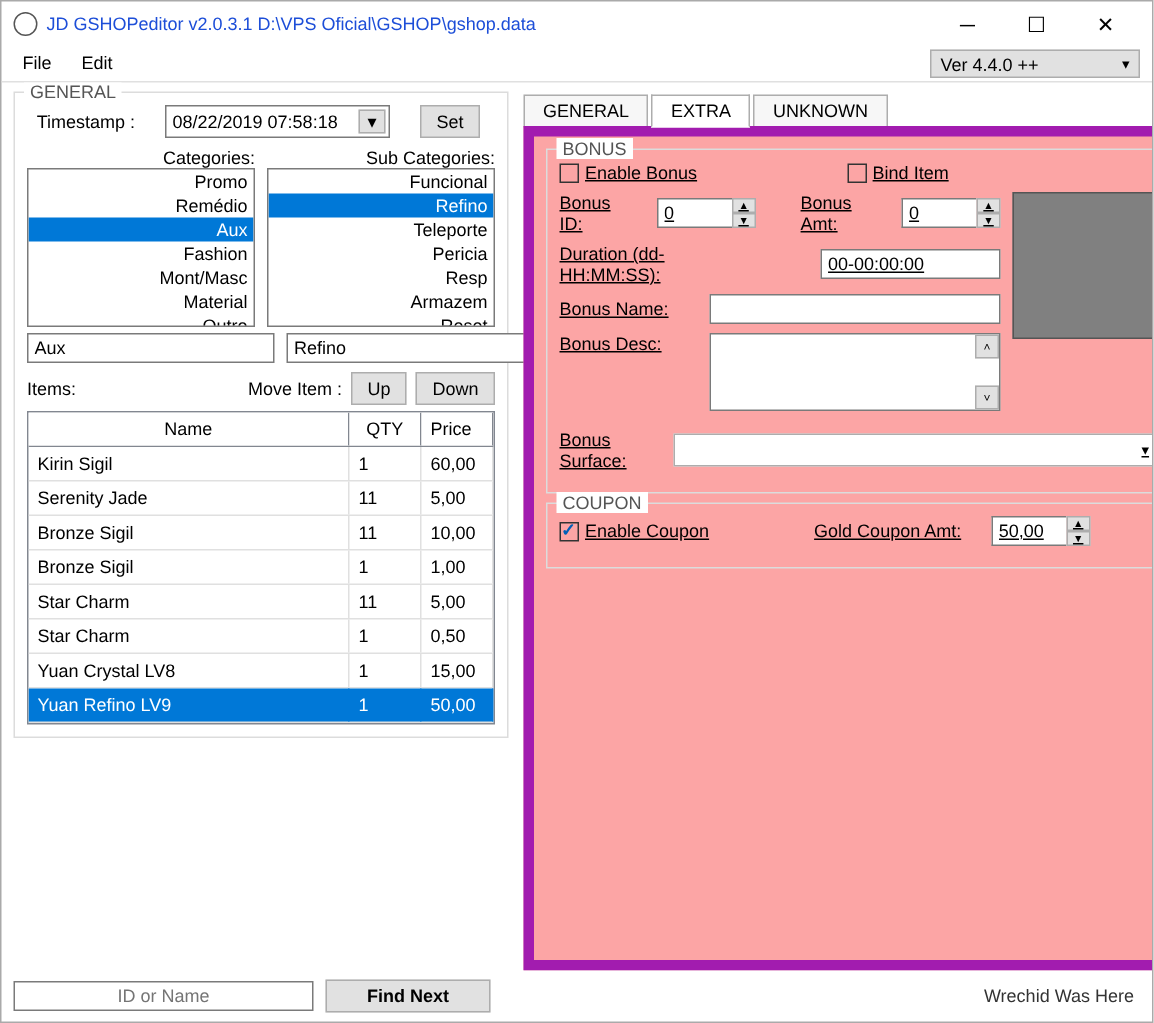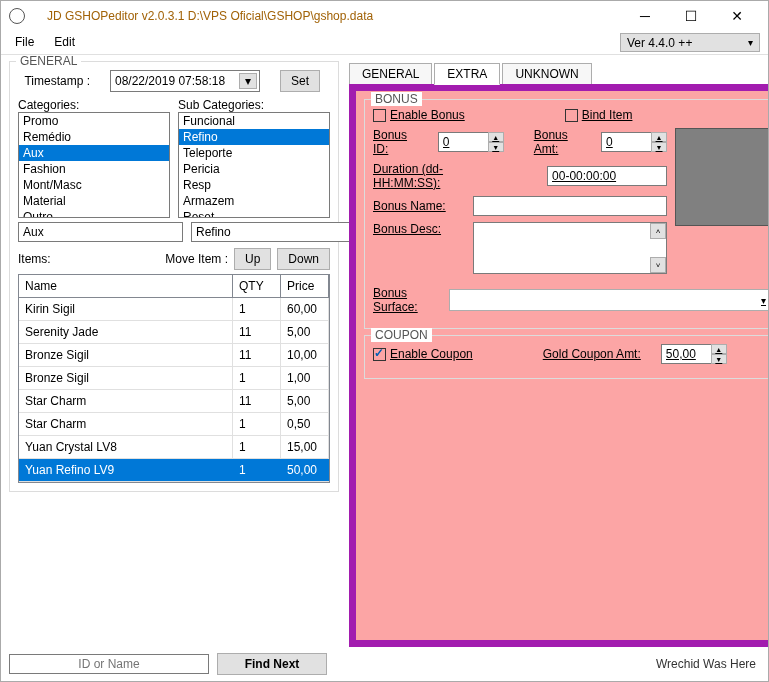--- a/index.html
+++ b/index.html
@@ -1,49 +1,49 @@
 <!DOCTYPE html>
 <html><head>
 <meta charset="utf-8">
 <style>
 * { box-sizing: border-box; font-family: "Segoe UI", Tahoma, Arial, sans-serif; font-size: 12px; }
 body { margin: 0; background: #fff; width: 769px; height: 682px; border: 1px solid #aaa; display: flex; flex-direction: column; }
 .titlebar { display: flex; align-items: center; padding: 6px 8px; height: 30px; }
 .titlebar .icon { width: 16px; height: 16px; border-radius: 50%; border: 1.5px solid #555; margin-right: 6px; position: relative; display:inline-block; }
-.titlebar .title { flex: 1; color: #a16207; margin-left: 16px; }
+.titlebar .title { flex: 1; color: #1d4ed8; }
 .winbtns { display: flex; gap: 0; }
 .winbtn { width: 46px; height: 28px; display: flex; align-items: center; justify-content: center; font-size: 14px; background: transparent; border: none; }
 .menubar { display: flex; align-items: stretch; padding: 0 4px; height: 24px; border-bottom: 1px solid #e0e0e0; }
 .menuitem { padding: 4px 10px; }
 .menubar .spacer { flex: 1; }
 .version-dd { width: 140px; border: 1px solid #adadad; background: #e1e1e1; display: flex; align-items: center; padding: 0 6px; margin: 2px 4px 2px 0; }
 .version-dd .chev { margin-left: auto; font-size: 10px; }
 .content { flex: 1; display: flex; padding: 6px 8px 0 8px; gap: 10px; overflow: hidden; }
 .leftcol { width: 330px; display: flex; flex-direction: column; }
 .rightcol { flex: 1; display: flex; flex-direction: column; }
 .group { border: 1px solid #dcdcdc; padding: 8px 8px 8px 8px; margin-bottom: 6px; position: relative; }
 .group-title { position: absolute; top: -8px; left: 6px; background: #fff; padding: 0 4px; color: #555; }
 .row { display: flex; align-items: center; gap: 20px; margin-bottom: 6px; }
 .lbl { min-width: 0; color: #000; }
 input[type="text"].txt, .txt { border: 1px solid #7a7a7a; padding: 2px 4px; height: 20px; background: #fff; }
 .btn { border: 1px solid #adadad; background: #e1e1e1; padding: 2px 10px; height: 22px; display:inline-flex; align-items:center; justify-content:center; }
 .datebox { display: flex; align-items: center; border: 1px solid #7a7a7a; padding: 0 2px 0 4px; height: 22px; width: 150px; background: #fff; }
 .datebox .cal { border: 1px solid #adadad; background: #e1e1e1; width: 18px; height: 16px; margin-left: auto; display:flex; align-items:center; justify-content:center; }
-.catrow { display: flex; gap: 8px; }
+.catrow { display: flex; gap: 8px; text-align: right; }
 .catcol { flex: 1; display: flex; flex-direction: column; }
 .listbox { border: 1px solid #7a7a7a; background: #fff; height: 106px; overflow: hidden; }
 .listbox .li { padding: 1px 4px; }
 .listbox .li.sel { background: #0078d7; color: #fff; }
 .splitinputs { display: flex; gap: 8px; margin-top: 4px; }
 .splitinputs .txt { flex: 1; }
 .itemsrow { display: flex; align-items: center; margin-top: 6px; gap: 6px; }
 .table { border: 1px solid #828790; background: #fff; flex: 1; display: flex; flex-direction: column; overflow: hidden; margin-top: 4px; }
 .thead { display: flex; border-bottom: 1px solid #828790; }
 .th, .td { padding: 4px 6px; border-right: 1px solid #e0e0e0; }
-.th { background: #fff; font-weight: normal; color: #000; border-color:#828790; }
+.th { background: #fff; font-weight: normal; color: #000; border-color:#828790;text-align:center; }
 .col-name { flex: 1; }
 .col-qty { width: 48px; }
 .col-price { width: 48px; text-align: left; }
 .tr { display: flex; border-bottom: 1px solid #e0e0e0; }
 .tr.sel { background: #0078d7; color: #fff; }
 .tr.sel .td { border-color: #0078d7; }
 .tabbar { display: flex; height: 24px; align-items: flex-end; margin-bottom: -1px; }
 .tab { border: 1px solid #adadad; border-bottom: 1px solid #adadad; padding: 3px 12px; margin-right: 2px; background: #f7f7f7; position:relative; }
 .tab.active { background: #fff; border-bottom: 1px solid #fff; z-index: 2; }
 .tabpanel { border: 7px solid #a21caf; padding: 8px; flex: 1; background: #fca5a5; position:relative;text-decoration:underline; }

